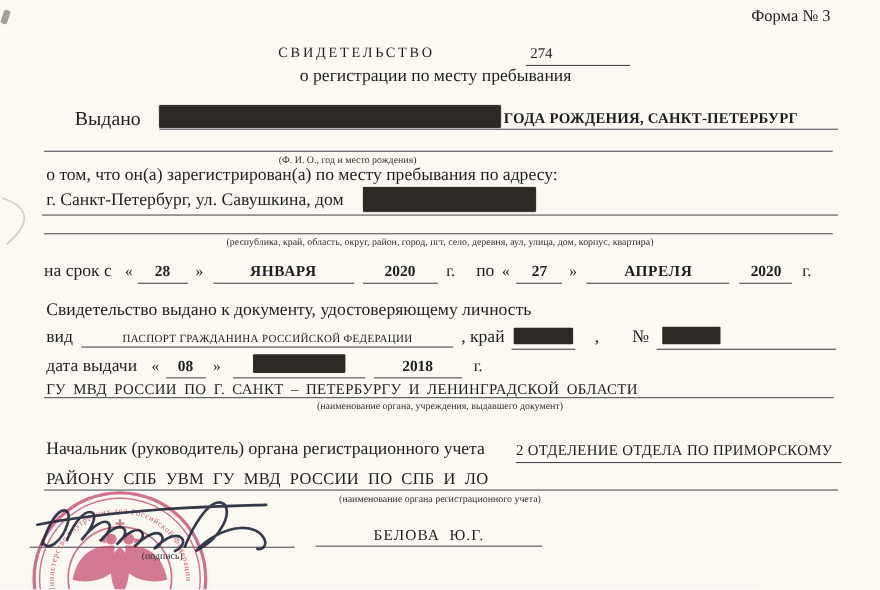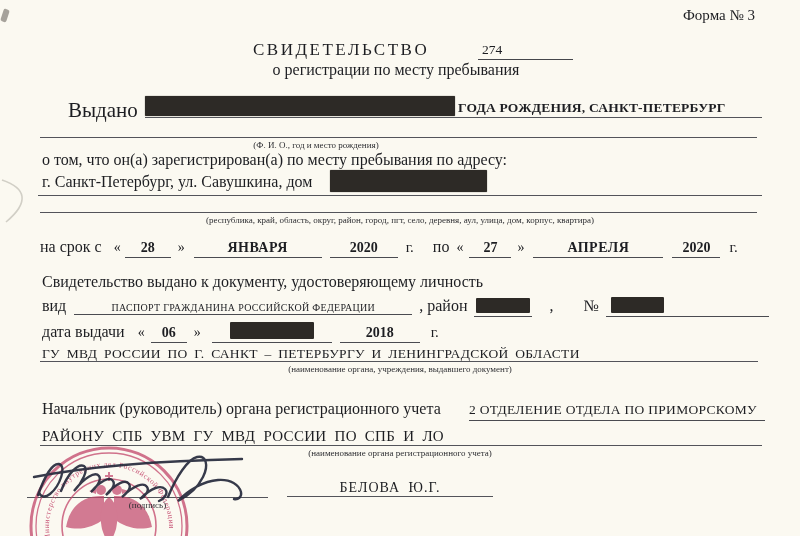--- a/index.html
+++ b/index.html
@@ -15,21 +15,21 @@
   .cap.center { text-align:center; }
   .hline { position:absolute; height:0; border-top:1.6px solid #53545a; }
   .redact { position:absolute; background:#2d2a26; border-radius:1px; box-shadow:0 0 1px #2d2a26; }
   .redact-inline { display:inline-block; background:#2d2a26; border-radius:1px; vertical-align:-2px; }
   .slot { display:inline-block; border-bottom:1.6px solid #4a4b50; text-align:center;
           font-weight:bold; font-size:14px; padding-bottom:1px; }
   .slot.norm { font-weight:normal; }
   .quote { font-size:14px; }
   .gsuffix { font-size:15px; }
   .caps { letter-spacing:0.3px; }
-  .title { font-size:17px; letter-spacing:2.5px; }
+  .title { font-size:13px; letter-spacing:2.5px; }
   .subtitle { font-size:16px; }
   .boldcaps { font-weight:bold; font-size:13.5px; letter-spacing:0.2px;text-align:center; }
   svg { position:absolute; overflow:visible; }
 </style>
 </head>
 <body>
 
 <div class="paper">
 
   <div class="abs" style="left:2px;top:9px;width:6px;height:13px;background:#615b53;opacity:.55;transform:rotate(18deg);border-radius:2px;"></div>
@@ -38,21 +38,21 @@
   </svg>
 
   <div class="row" style="right:45px;left:auto;top:7px;font-size:15px;">Форма № 3</div>
 
   <div class="row title" style="left:253px;top:40px;">СВИДЕТЕЛЬСТВО</div>
   <div class="abs" style="left:478px;top:40px;width:95px;border-bottom:1.4px solid #45464b;height:19px;">
     <span style="font-size:13.5px;padding-left:4px;">274</span>
   </div>
   <div class="row subtitle" style="left:0;top:61px;width:744px;text-align:center;padding-left:24px;">о регистрации по месту пребывания</div>
 
-  <div class="row" style="left:68px;top:98px;font-size:21px;">Выдано</div>
+  <div class="row" style="left:68px;top:98px;font-size:18px;">Выдано</div>
   <div class="redact" style="left:145px;top:96px;width:310px;height:20px;"></div>
   <div class="row boldcaps" style="left:458px;top:100px;">ГОДА РОЖДЕНИЯ, САНКТ-ПЕТЕРБУРГ</div>
   <div class="hline" style="left:145px;top:117px;width:617px;"></div>
 
   <div class="hline" style="left:40px;top:137px;width:717px;"></div>
   <div class="cap center" style="left:0;top:140px;width:632px;">(Ф. И. О., год и место рождения)</div>
 
   <div class="row" style="left:42px;top:151px;">о том, что он(а) зарегистрирован(а) по месту пребывания по адресу:</div>
 
   <div class="row" style="left:42px;top:173px;">г. Санкт-Петербург, ул. Савушкина, дом</div>
@@ -77,31 +77,31 @@
     <span class="slot" style="width:130px;margin-left:5px;letter-spacing:.5px;">АПРЕЛЯ</span>
     <span class="slot" style="width:48px;margin-left:5px;">2020</span>
     <span class="gsuffix" style="margin-left:5px;">г.</span>
   </div>
 
   <div class="row" style="left:42px;top:273px;">Свидетельство выдано к документу, удостоверяющему личность</div>
 
   <div class="row" style="left:42px;top:297px;">
     <span>вид</span>
     <span class="slot norm caps" style="width:338px;margin-left:4px;font-size:10px;">ПАСПОРТ ГРАЖДАНИНА РОССИЙСКОЙ ФЕДЕРАЦИИ</span>
-    <span style="margin-left:3px;">, район</span>
+    <span style="margin-left:3px;">, край</span>
     <span class="slot" style="width:58px;margin-left:2px;"><span class="redact-inline" style="width:54px;height:15px;"></span></span>
     <span style="margin-left:14px;">,</span>
     <span style="margin-left:26px;">№</span>
     <span class="slot" style="width:163px;margin-left:3px;text-align:left;"><span class="redact-inline" style="width:53px;height:16px;margin-left:5px;"></span></span>
   </div>
 
   <div class="row" style="left:42px;top:322px;">
     <span>дата выдачи</span>
     <span class="quote" style="margin-left:9px;">«</span>
-    <span class="slot" style="width:36px;margin-left:2px;">06</span>
+    <span class="slot" style="width:36px;margin-left:2px;">08</span>
     <span class="quote" style="margin-left:3px;">»</span>
     <span class="slot" style="width:120px;margin-left:7px;"><span class="redact-inline" style="width:84px;height:17px;"></span></span>
     <span class="slot" style="width:80px;margin-left:4px;">2018</span>
     <span class="gsuffix" style="margin-left:7px;">г.</span>
   </div>
 
   <div class="row caps" style="left:42px;top:346px;font-size:13.5px;word-spacing:3px;">ГУ МВД РОССИИ ПО Г. САНКТ – ПЕТЕРБУРГУ И ЛЕНИНГРАДСКОЙ ОБЛАСТИ</div>
   <div class="hline" style="left:40px;top:361px;width:718px;"></div>
   <div class="cap center" style="left:0;top:364px;width:800px;">(наименование органа, учреждения, выдавшего документ)</div>
 

